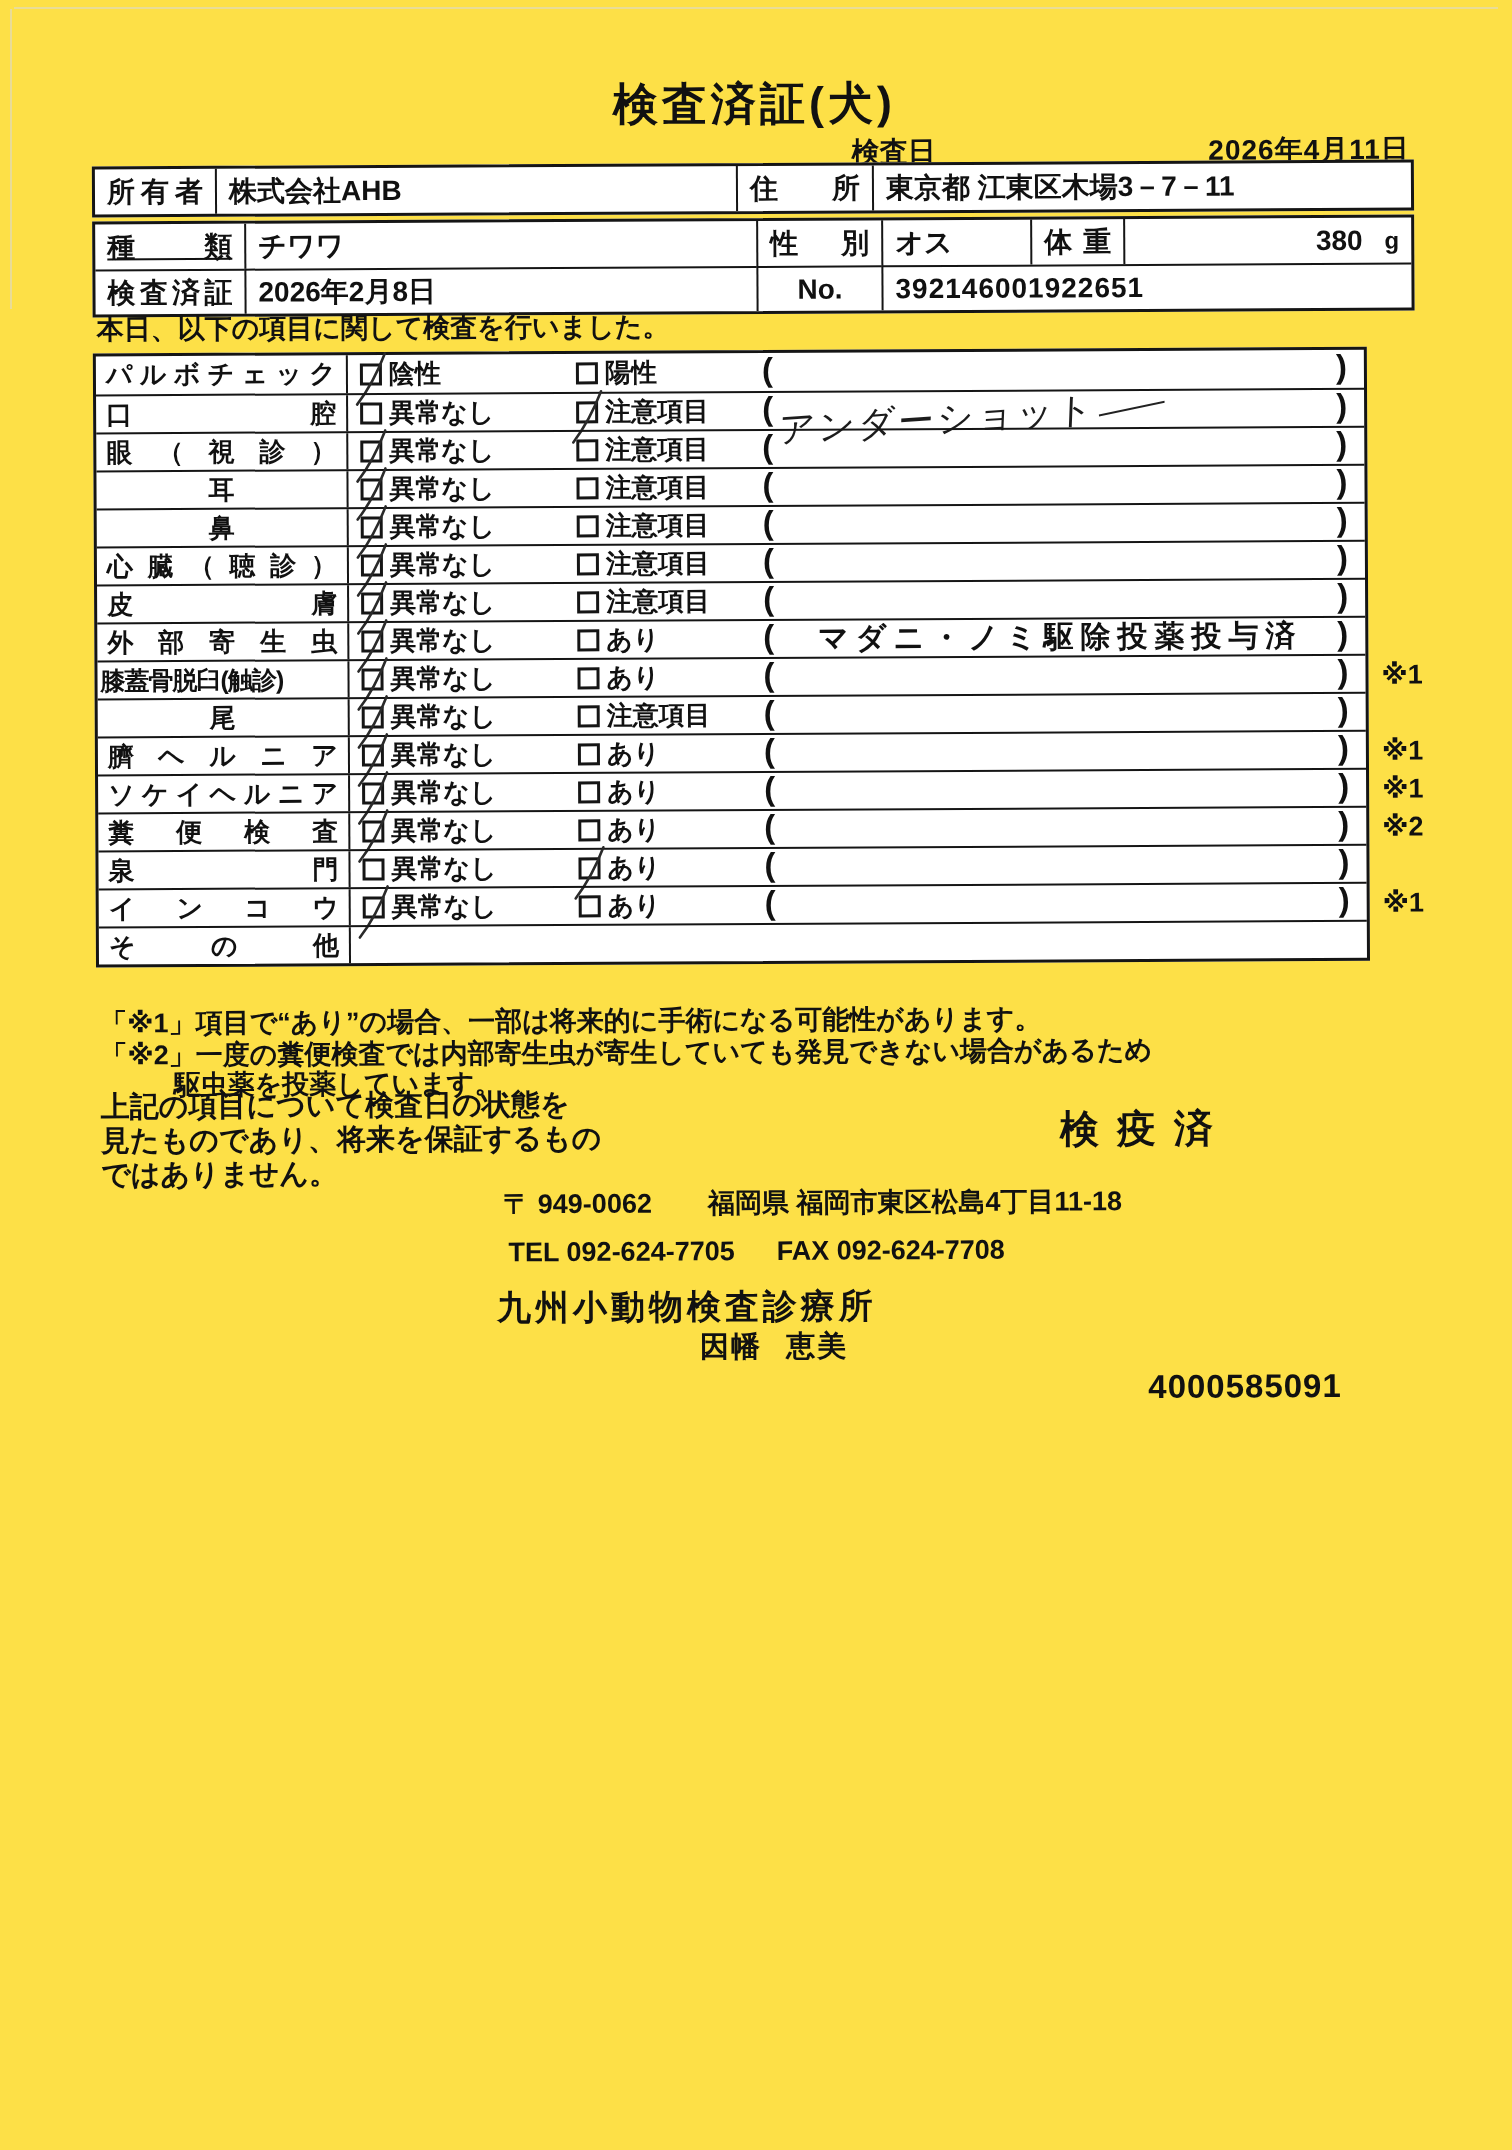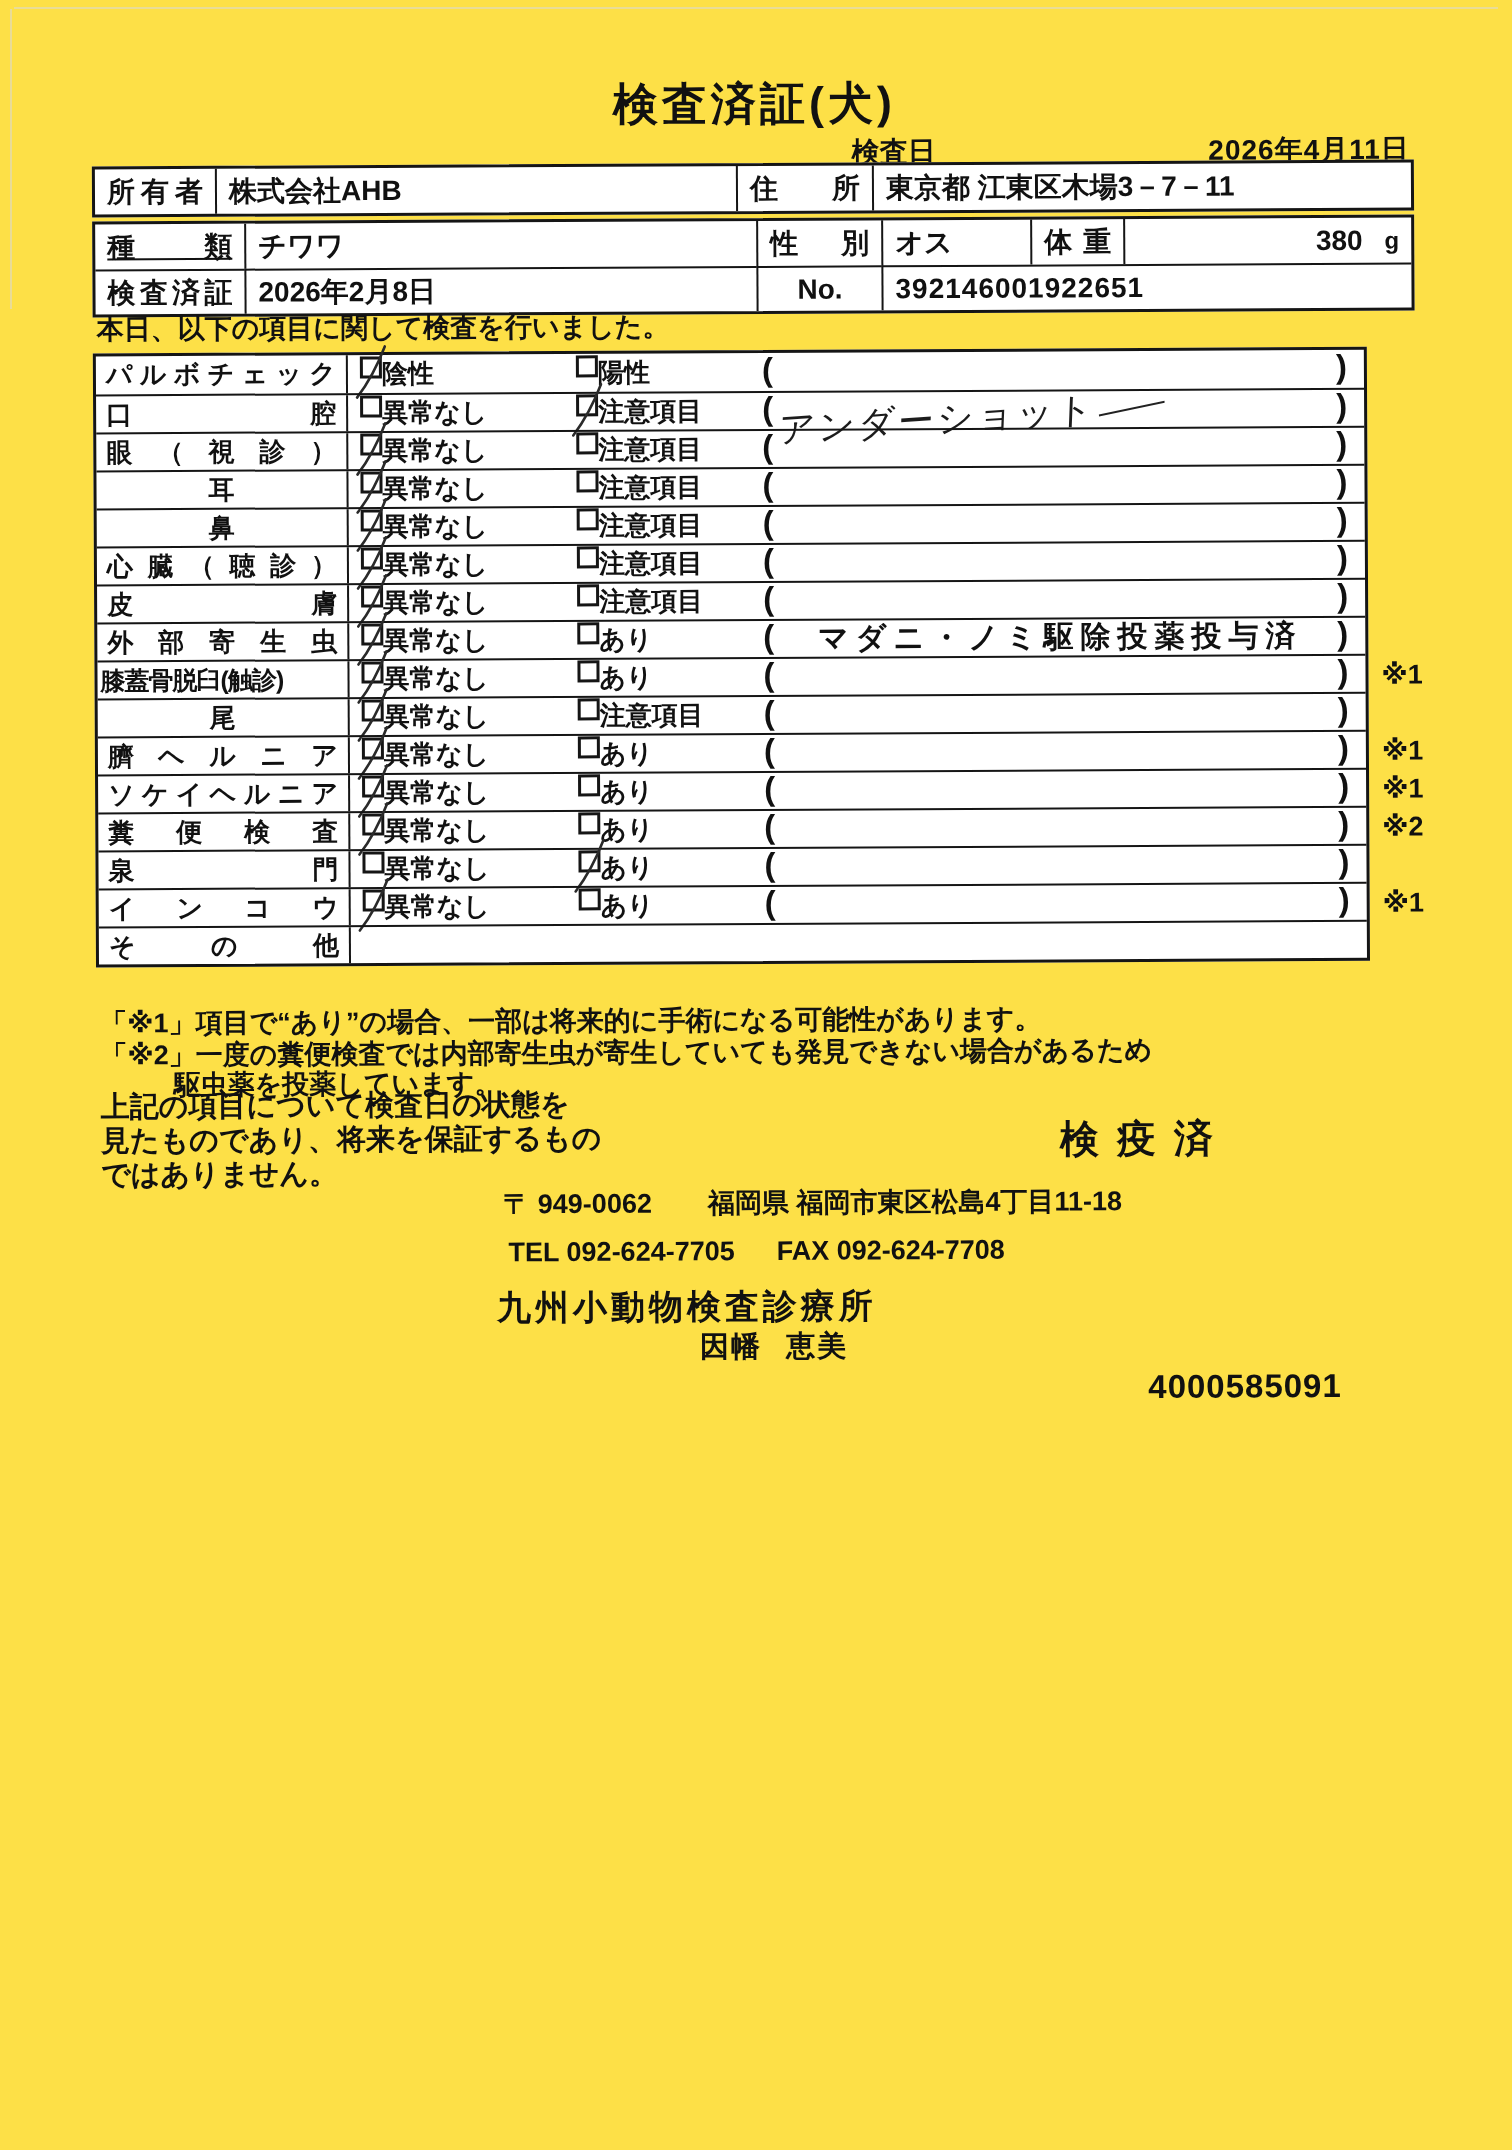--- a/index.html
+++ b/index.html
@@ -66,21 +66,21 @@
     width:252px; border-right:2px solid #151515; flex:none;
     font-size:26px; font-weight:700; line-height:36px; padding:0 10px;
     white-space:nowrap; overflow:visible;
   }
   .cl-label.justify { text-align:justify; text-align-last:justify;
     -moz-text-align-last:justify; text-justify:inter-character; }
   .cl-label.center { text-align:center; }
   .cl-label.long { padding:0 3px; font-size:25px; letter-spacing:-1px; }
   .cl-opts { position:relative; flex:1; }
   .opt { position:absolute; top:50%; transform:translateY(-50%);
-    display:flex; gap:0; font-size:26px; font-weight:700; white-space:nowrap; }
+    display:flex; align-items:center; gap:7px; font-size:26px; font-weight:700; white-space:nowrap; }
   .opt1 { left:12px; }
   .opt2 { left:228px; }
   .cb { position:relative; width:22px; height:22px; border:3px solid #151515;
     display:inline-block; flex:none; background:#fff; }
   .cb .tick { display:none; position:absolute; left:-9px; top:-17px;
     width:34px; height:58px; overflow:visible; }
   .cb.checked .tick { display:block; }
   .tick path { stroke:#2a2a2a; stroke-width:2.6; fill:none; stroke-linecap:round; }
   .paren { position:absolute; top:50%; transform:translateY(-55%);
     font-size:33px; font-weight:600; }
@@ -101,21 +101,21 @@
 
   .fn { position:absolute; left:97px; font-size:27px; font-weight:700; white-space:nowrap; }
   .fn1 { top:1002px; }
   .fn2a { top:1034px; }
   .fn2b { top:1064px; left:170px; }
 
   .disclaimer { position:absolute; top:1086px; left:97px;
     font-size:29px; font-weight:700; line-height:34px; }
 
   .stamp { position:absolute; top:1104px; left:1056px;
-    font-size:39px; font-weight:600; letter-spacing:18px; white-space:nowrap;margin-top:10px; }
+    font-size:39px; font-weight:600; letter-spacing:18px; white-space:nowrap; }
 
   .addr-line { position:absolute; top:1185px; left:499px; display:flex; gap:56px;
     font-size:27px; font-weight:700; white-space:nowrap; }
   .tel-line { position:absolute; top:1236px; left:504px; display:flex; gap:42px;
     font-size:27px; font-weight:700; white-space:nowrap; }
   .clinic-name { position:absolute; top:1284px; left:492px;
     font-size:34px; font-weight:700; letter-spacing:4px; white-space:nowrap; }
   .examiner { position:absolute; top:1327px; left:695px;
     font-size:29px; font-weight:700; letter-spacing:2px; word-spacing:14px; white-space:nowrap; }
   .serial { position:absolute; top:1370px; left:1143px;

